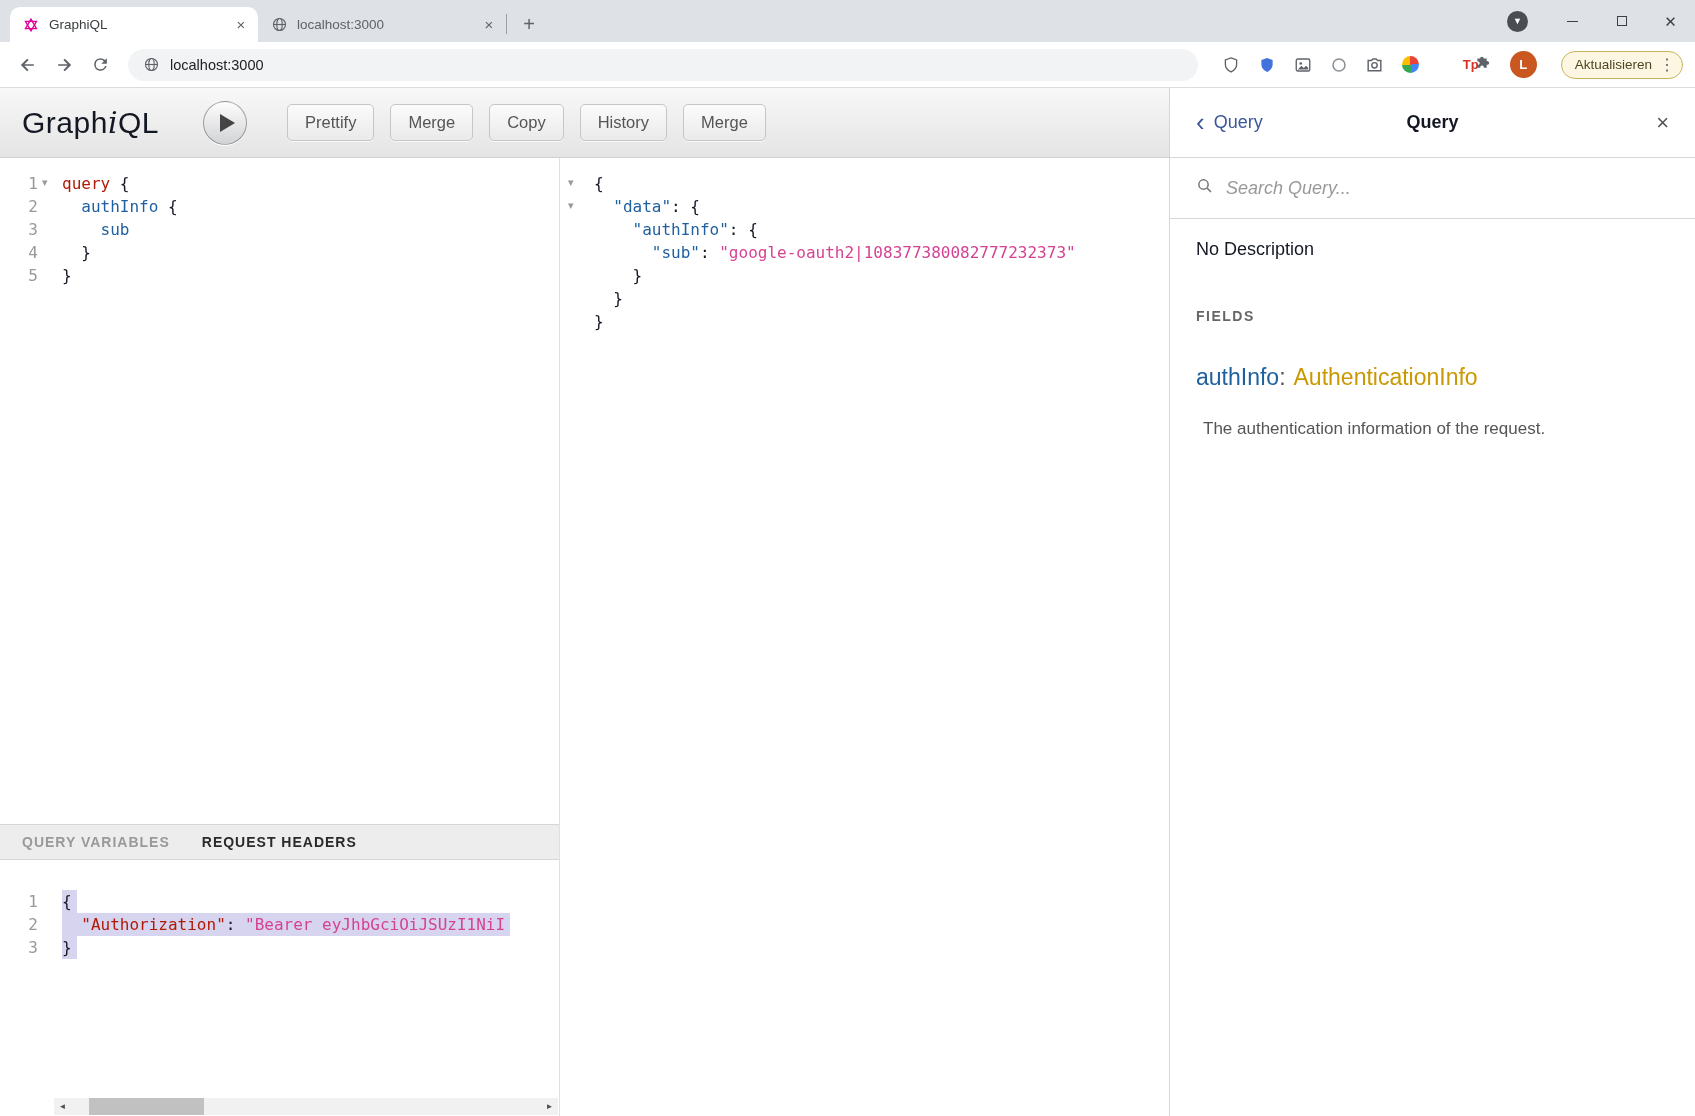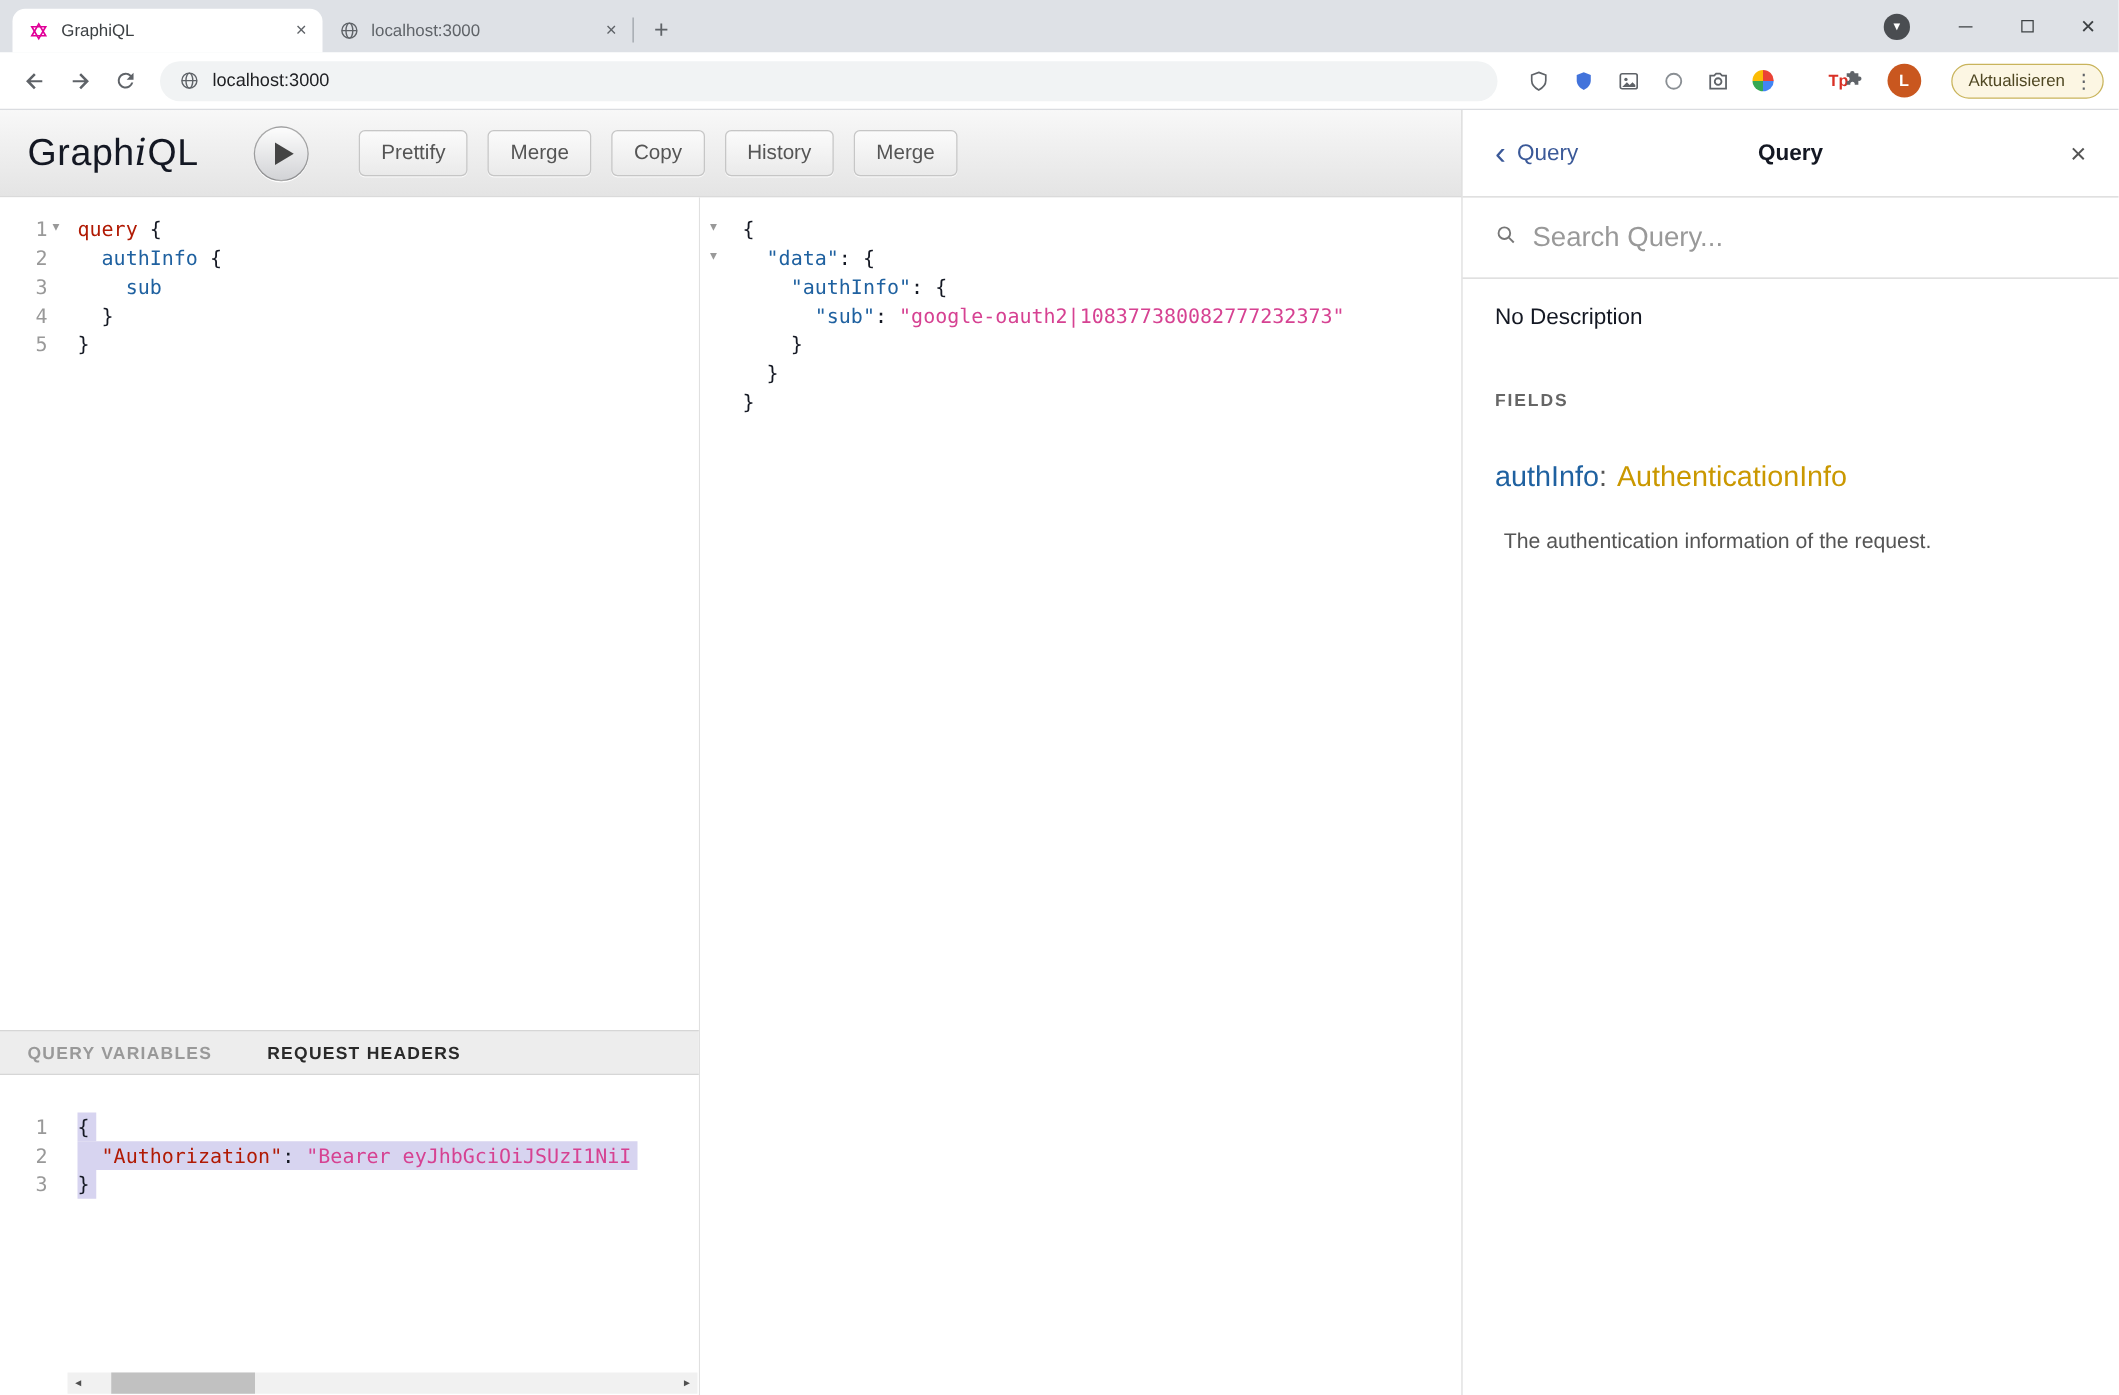--- a/index.html
+++ b/index.html
@@ -64,21 +64,21 @@
   .cm-line.sel .inner { background:#d7d4f0; padding-right:5px; }
   .tok-kw  { color:#B11A04; }
   .tok-key { color:#B11A04; }
   .tok-prop{ color:#1F61A0; }
   .tok-str { color:#D64292; }
   .tok-p   { color:#141823; }
 
   .fold-arrow { position:absolute; font-size:11px; color:#999; line-height:1; }
   .qe-fold { left:42px; top:19px; }
 
-  .secondary-tabs { height:36px; flex:none; background:#ededed; border-top:1px solid #d6d6d6; border-bottom:1px solid #d6d6d6; display:flex; align-items:center; gap:44px; padding-left:22px; font-size:14px; font-weight:bold; letter-spacing:1px; }
+  .secondary-tabs { height:36px; flex:none; background:#ededed; border-top:1px solid #d6d6d6; border-bottom:1px solid #d6d6d6; display:flex; align-items:center; gap:32px; padding-left:22px; font-size:14px; font-weight:bold; letter-spacing:1px; }
   .sec-tab { color:#999; white-space:nowrap; }
   .sec-tab.active { color:#2a2a2a; }
 
   .headers-editor { height:256px; flex:none; }
 
   .h-scrollbar { position:absolute; left:54px; right:1px; bottom:1px; height:17px; background:#f1f1f1; display:flex; align-items:stretch; }
   .sb-arrow { width:17px; flex:none; color:#505050; font-size:8px; display:flex; align-items:center; justify-content:center; }
   .sb-track { flex:1; position:relative; }
   .sb-thumb { position:absolute; left:18px; top:0; width:115px; height:17px; background:#c1c1c1; }
 
@@ -88,21 +88,21 @@
   .rf-2 { left:8px; top:42px; }
 
   
   .doc-panel { width:526px; flex:none; background:#fff; border-left:1px solid #d6d6d6; display:flex; flex-direction:column; }
   .doc-header { height:70px; flex:none; border-bottom:1px solid #d6d6d6; display:flex; align-items:center; position:relative; padding:0 26px; }
   .doc-back { color:#3B5998; font-size:18px; display:flex; align-items:center; gap:9px; z-index:1; }
   .doc-back .chev { font-size:26px; line-height:0.8; }
   .doc-title { position:absolute; left:0; right:0; text-align:center; font-weight:bold; font-size:18px; color:#141823; }
   .doc-close { margin-left:auto; color:#555; font-size:22px; line-height:1; z-index:1; }
   .doc-search { display:flex; align-items:center; gap:12px; padding:19px 26px; border-bottom:1px solid #d6d6d6; flex:none; }
-  .doc-search input { border:none; outline:none; background:transparent; font-size:22px; color:#333; flex:1; font-family:"Liberation Sans", sans-serif; }
+  .doc-search input { border:none; outline:none; background:transparent; font-size:18px; color:#333; flex:1; font-family:"Liberation Sans", sans-serif;font-style:italic; }
   .doc-search input::placeholder { color:#999; }
   .doc-body { padding:20px 26px; font-size:18px; }
   .no-desc { color:#141823; }
   .fields-header { margin-top:48px; font-size:14px; font-weight:bold; letter-spacing:1.5px; color:#666; }
   .field-row { margin-top:40px; font-size:23px; }
   .field-name { color:#1F61A0; }
   .field-colon { color:#555; }
   .field-type { color:#CA9800; margin-left:8px; }
   .field-desc { margin-top:28px; margin-left:7px; color:#555; font-size:17px; }
 </style>

